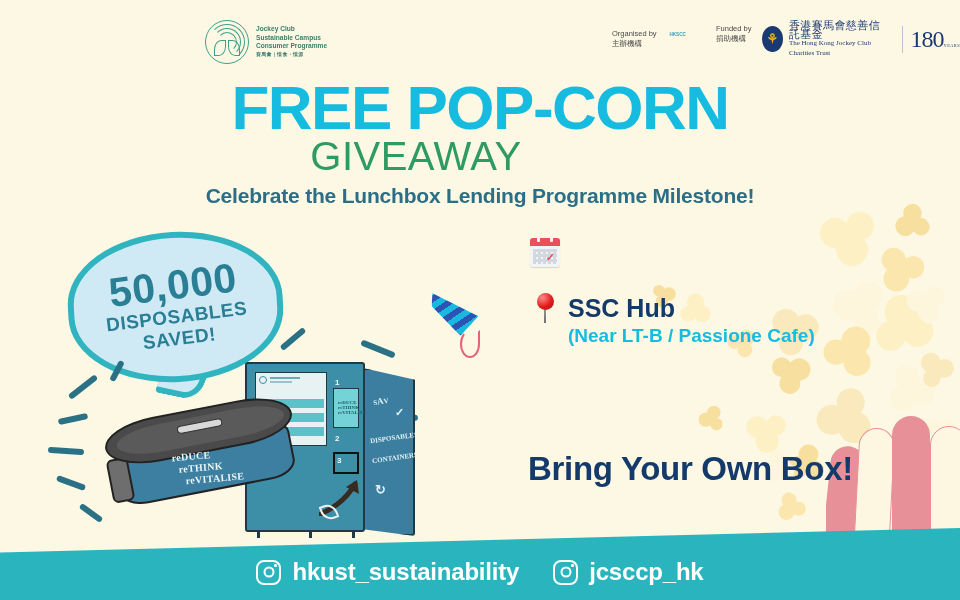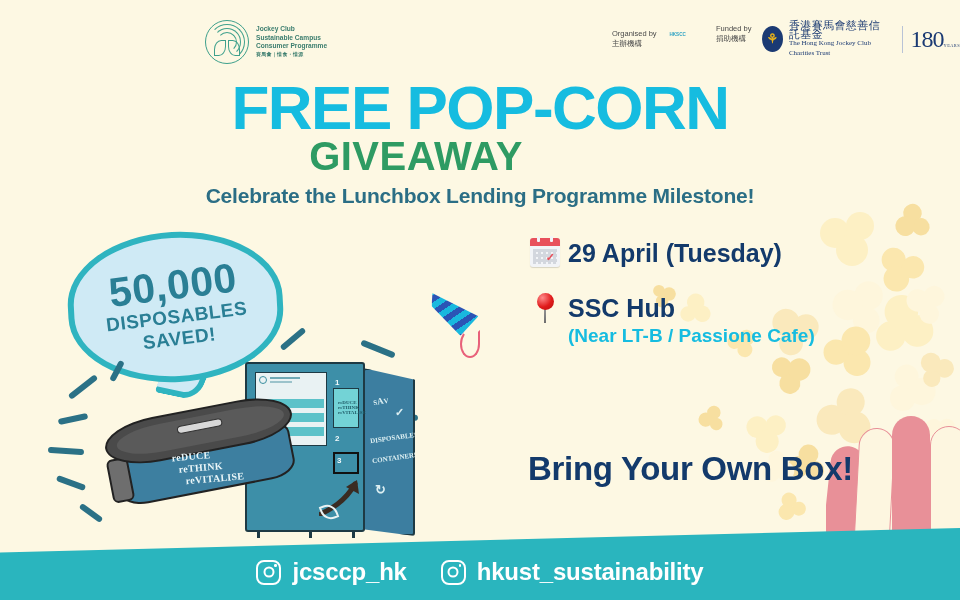--- a/index.html
+++ b/index.html
@@ -62,21 +62,21 @@
   .trust-text .en { font-family:"Liberation Serif", serif; font-size:7px; }
   .mark140 { margin-left:6px; padding-left:8px; border-left:1px solid #B9C3D6;
              font-family:"Liberation Serif", serif; color:#1B3A73; }
   .mark140 .n { font-size:24px; letter-spacing:-1px; }
   .mark140 .y { font-size:4.4px; letter-spacing:0.4px; }
 
   
   .headline { position:absolute; left:0; top:72px; width:960px; text-align:center;
               font-size:62px; font-weight:bold; color:#16BCE0; letter-spacing:-1.5px; }
   .subhead  { position:absolute; left:0; top:134px; width:832px; text-align:center;
-              font-size:40px; font-weight:bold; color:#2E9B63; letter-spacing:0.5px; }
+              font-size:40px; font-weight:normal; color:#2E9B63; letter-spacing:0.5px; }
   .tagline  { position:absolute; left:0; top:184px; width:960px; text-align:center;
               font-size:21px; font-weight:bold; color:#2B6E85; letter-spacing:-0.2px; }
 
   
   .bubble-wrap { position:absolute; left:68px; top:232px; width:215px; height:150px; }
   .bubble { position:absolute; inset:0; background:#CFEAF5; border:6px solid #2FB4C0;
             border-radius:50%/46%; transform:rotate(-3deg); }
   .bubble-tail { position:absolute; left:95px; top:118px; width:44px; height:48px;
                  background:#CFEAF5; border-right:6px solid #2FB4C0; border-bottom:6px solid #2FB4C0;
                  border-radius:0 0 40% 10%; transform:rotate(12deg) skewX(-10deg); }
@@ -458,23 +458,20 @@
     <div class="popper-str"></div>
   </div>
 
   <div class="info">
 
     <div class="info-row">
       <div class="info-ico">
         <span class="cal"><span class="top"></span><span class="ring1"></span><span class="ring2"></span>
         <span class="grid"></span><span class="tick">✓</span></span>
       </div>
-      <div>
-        <div class="info-txt">29 April (Tuesday)</div>
-      </div>
     </div>
 
 
     <div class="info-row">
       <div class="info-ico">
         <span class="pin"><span class="needle"></span><span class="head"></span></span>
       </div>
       <div>
         <div class="info-txt">SSC Hub</div>
         <div class="info-sub">(Near LT-B / Passione Cafe)</div>
@@ -484,24 +481,24 @@
 
   <div class="byob">Bring Your Own Box!</div>
 
   <div class="footer"></div>
   <div class="footer-inner">
     <div class="handle">
       <span class="ig">
           <span class="lens"></span>
           <span class="dot"></span>
         </span>
-      <span>jcsccp_hk</span>
+      <span>hkust_sustainability</span>
     </div>
     <div class="handle">
       <span class="ig">
           <span class="lens"></span>
           <span class="dot"></span>
         </span>
-      <span>hkust_sustainability</span>
+      <span>jcsccp_hk</span>
     </div>
   </div>
 
 </div>
 
 </body></html>

